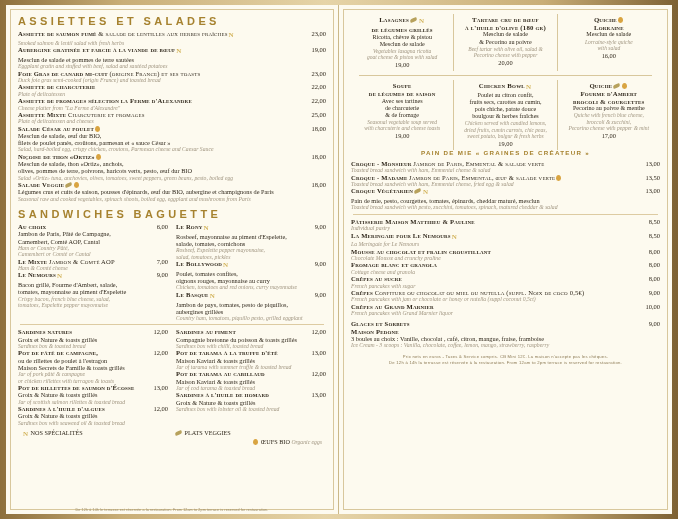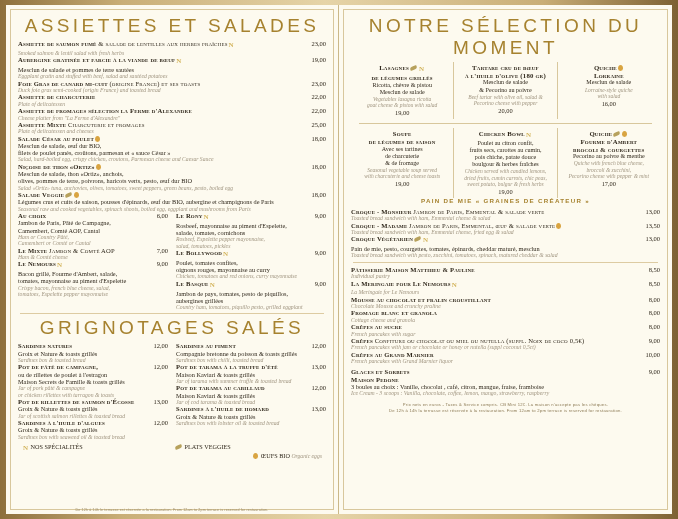--- a/index.html
+++ b/index.html
@@ -28,25 +28,24 @@
   .col-left { width:50%; border-right:1px solid #cbb888; }
   .col-right { width:50%; }
   .inner-border {
     position:absolute; inset:4px;
     border:1px solid #d8c79c;
     pointer-events:none;
   }
 
   h1.section {
     font-family:"Liberation Sans", sans-serif;
-    font-size:19px;
+    font-size:11px;
     letter-spacing:3.4px;
     color:#a6822f;
-    text-align:center;
-    font-weight:normal;
+    font-weight:bold;
     margin:2px 0 3px 0;
     text-transform:uppercase;
   }
   h1.section.tight { margin-top:6px; }
   .section-sub {
     font-family:"Liberation Sans", sans-serif;
     font-size:6.2px; letter-spacing:1.3px;
     color:#a6822f; text-align:center; font-weight:bold;
     margin:-1px 0 4px 0;
   }
@@ -215,20 +214,21 @@
             </div>
             <div class="desc">
               <div>Légumes crus et cuits de saison, pousses d'épinards, œuf dur BIO, aubergine et champignons de Paris</div>
             </div>
             <div class="en">
               <div>Seasonal raw and cooked vegetables, spinach shoots, boiled egg, eggplant and mushrooms from Paris</div>
             </div>
           </div>
         </div>
 
+      <h1 class="section tight">SANDWICHES BAGUETTE</h1>
       <div class="two-col">
         <div id="sand-left">
             <div class="item">
               <div class="row">
                 <div class="nm"><span class="caps bold">Au choix</span></div>
                 <div class="pr">6,00</div>
               </div>
               <div class="desc">
                 <div>Jambon de Paris, Pâté de Campagne,</div>
                 <div>Camembert, Comté AOP, Cantal</div>
@@ -300,21 +300,20 @@
                 <div>aubergines grillées</div>
               </div>
               <div class="en">
                 <div>Country ham, tomatoes, piquillo pesto, grilled eggplant</div>
               </div>
             </div>
           </div>
       </div>
 
       <hr class="hr-thin">
-      <h1 class="section">GRIGNOTAGES SALÉS</h1>
       <div class="two-col">
         <div id="grig-left">
             <div class="item">
               <div class="row">
                 <div class="nm"><span class="caps bold">Sardines natures</span></div>
                 <div class="pr">12,00</div>
               </div>
               <div class="desc">
                 <div>Groix et Nature &amp; toasts grillés</div>
               </div>
@@ -423,21 +422,20 @@
               <span><span class="icon ic-egg"></span> <span class="lab">ŒUFS BIO</span> <span class="en" style="display:inline">Organic eggs</span></span>
             </div>
           </div>
           <div class="footer-left">De 12h à 14h le terrasse est réservée a la restauration. From 12am to 2pm terrace is reserved for restauration.</div>
         </div>
     </div>
 
     <div class="col col-right">
       <div class="inner-border"></div>
 
-      <h1 class="section">NOTRE SÉLECTION DU MOMENT</h1>
       <div class="sel-grid" id="sel-row1">
           <div class="sel-cell">
             <div class="sel-title">
               <div>Lasagnes<span class="icon ic-leaf"></span><span class="icon ic-n">N</span></div>
               <div>de légumes grillés</div>
             </div>
             <div class="sel-desc">
               <div>Ricotta, chèvre &amp; pistou</div>
               <div>Mesclun de salade</div>
             </div>

